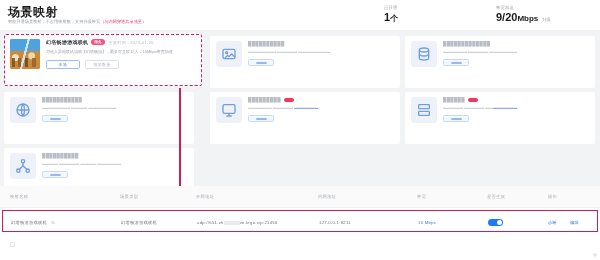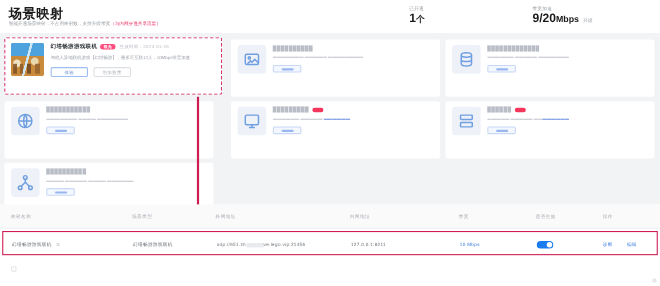--- a/index.html
+++ b/index.html
@@ -19,21 +19,21 @@
   .title {
     position: absolute; left: 8px; top: 4px;
     font-size: 12px; font-weight: bold; color: #1a1a1a; letter-spacing: .5px;
   }
   .subtitle {
     position: absolute; left: 8px; top: 19px;
     font-size: 4.2px; color: #9aa0a6; white-space: nowrap;
   }
   .subtitle .link { color: #e8396b; }
 
-  .stat { position: absolute; top: 5px; }
+  .stat { position: absolute; top: 5px; margin-left: 12px; }
   .stat-label { font-size: 4.2px; color: #9aa0a6; letter-spacing: .3px; }
   .stat-value {
     font-size: 11px; font-weight: bold; color: #1a1a1a;
     margin-top: 1px; line-height: 12px; white-space: nowrap;
   }
   .stat-value .unit { font-size: 8px; }
   .stat-upgrade {
     font-size: 4.2px; color: #9aa0a6; margin-left: 4px; font-weight: normal;
   }
   .stat-open { left: 372px; }

